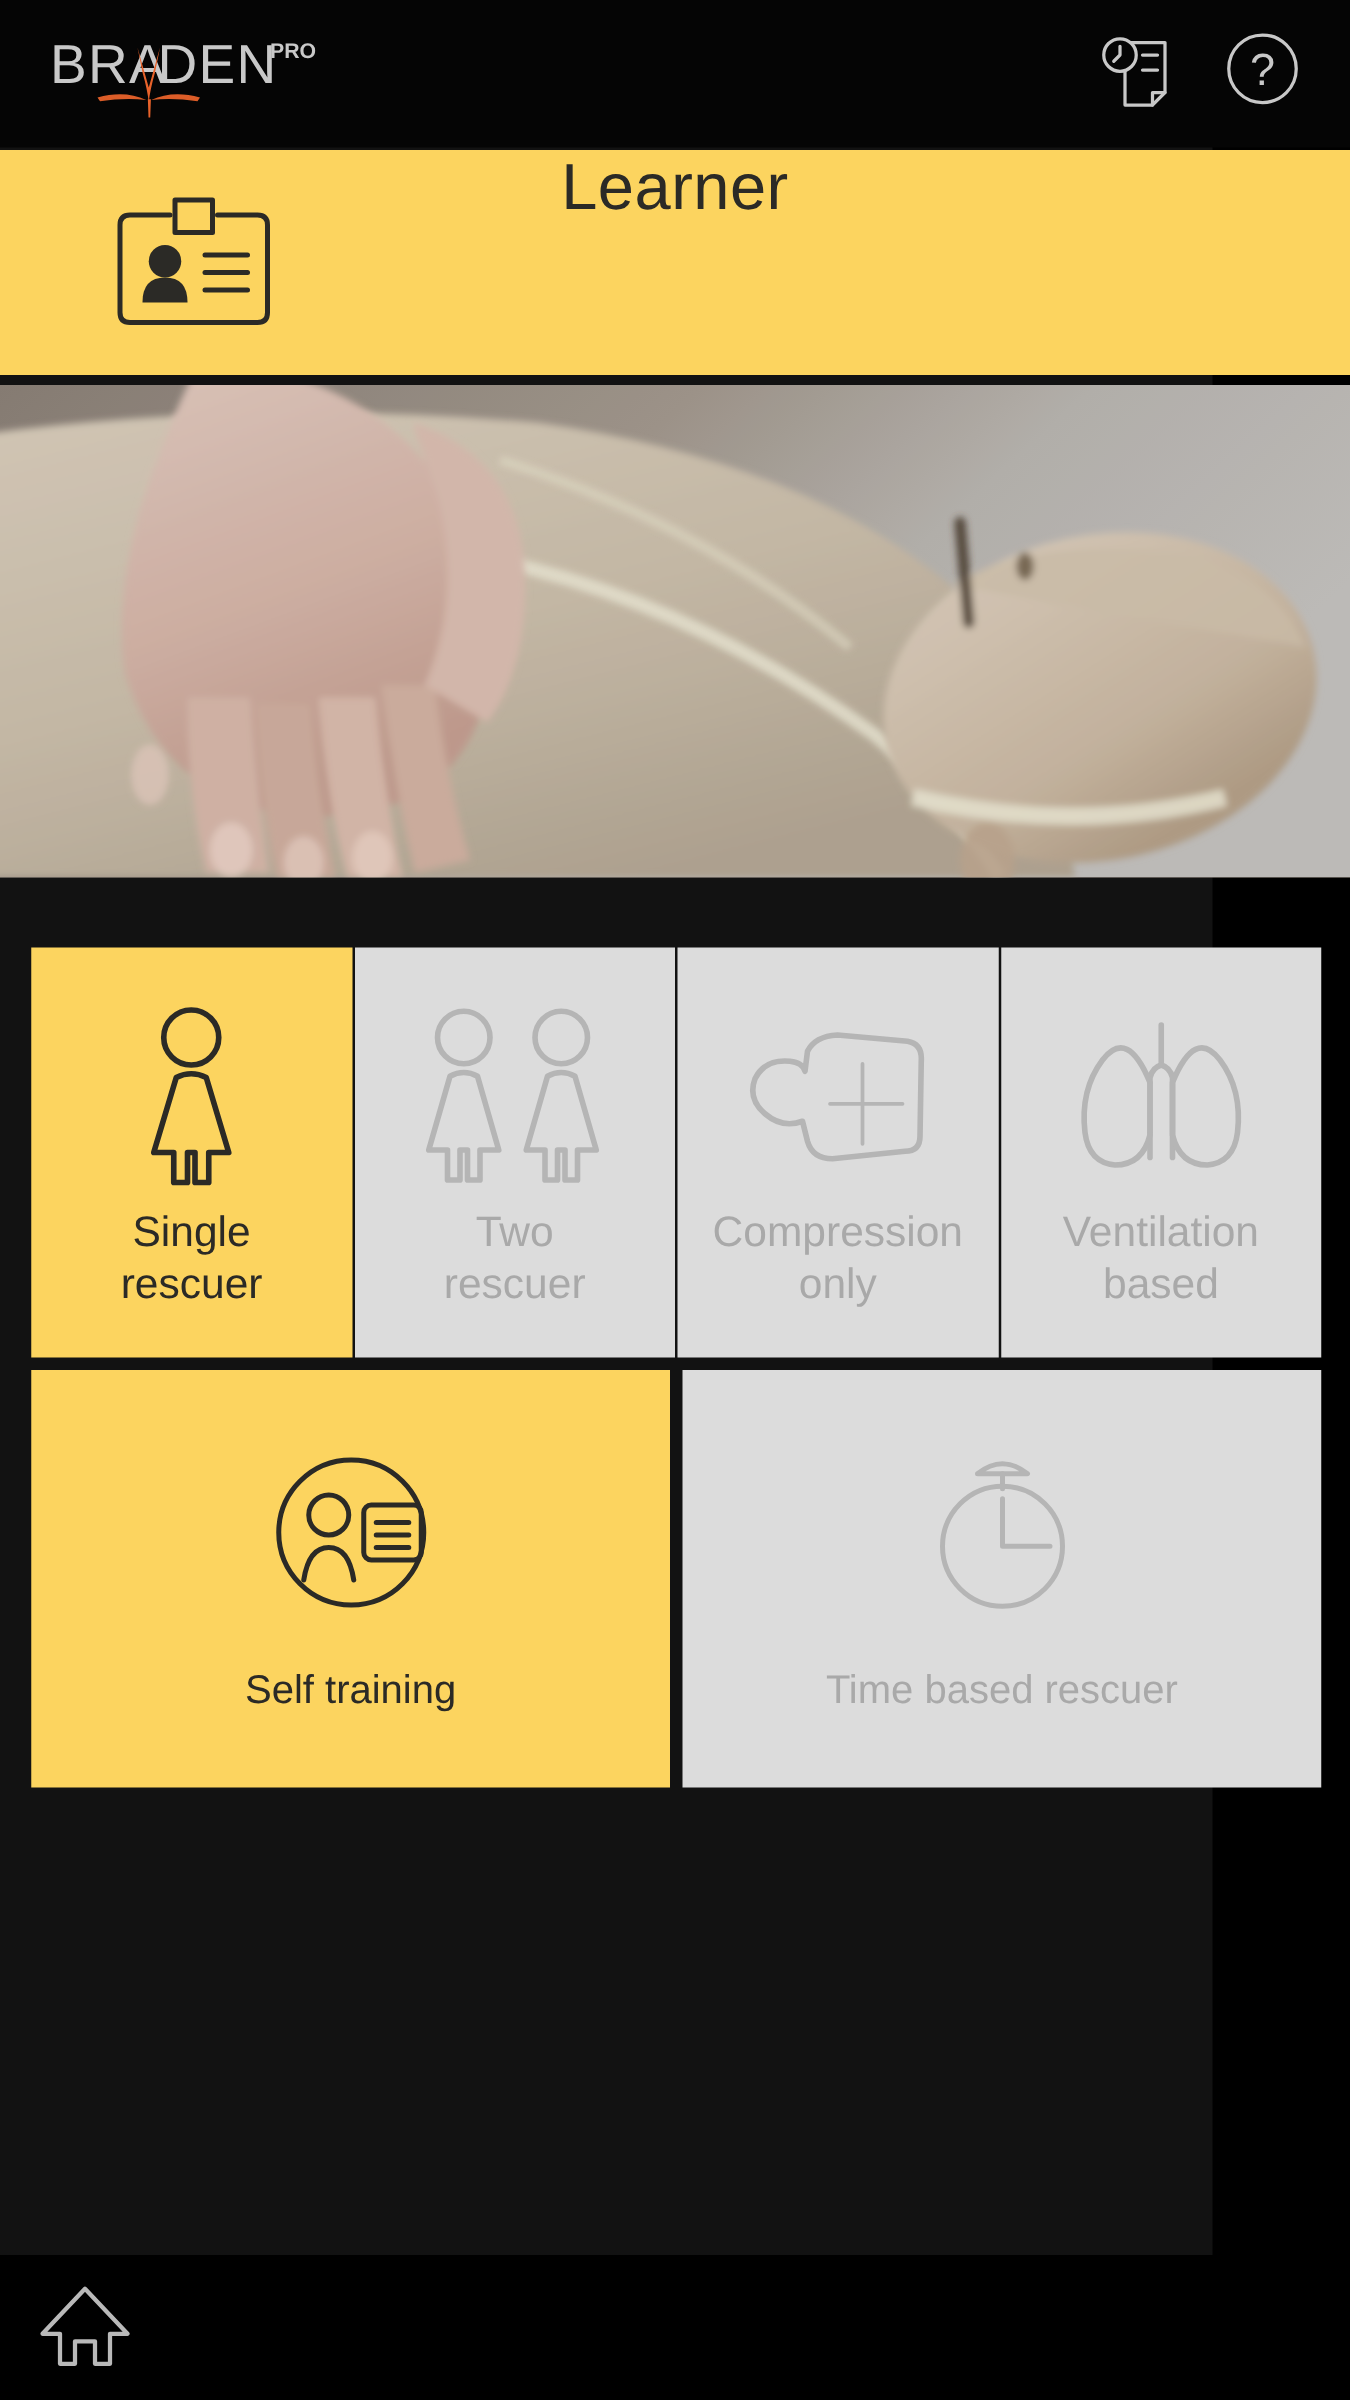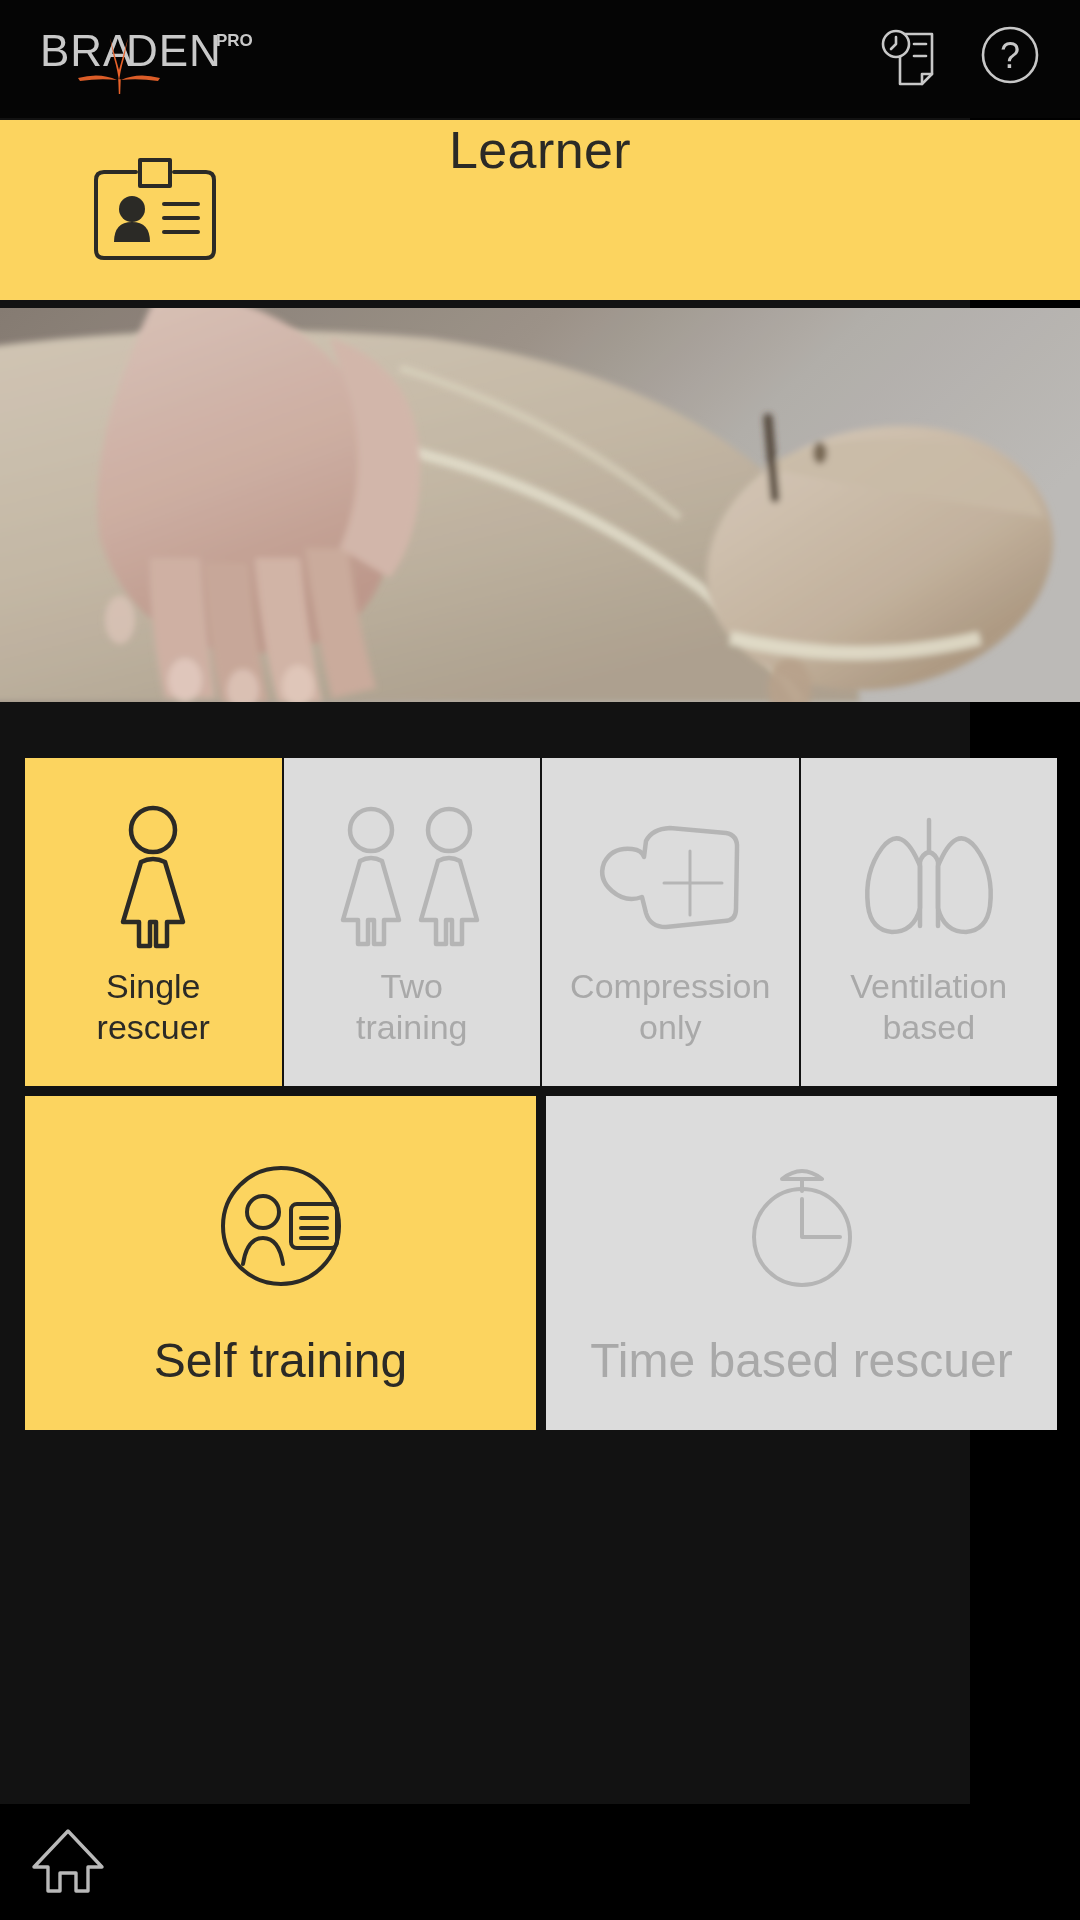--- a/index.html
+++ b/index.html
@@ -81,21 +81,21 @@
   .grid-bottom .tile-icon { height: 160px; }
   .tile-label {
     margin-top: 14px;
     text-align: center;
     font-size: 34px; line-height: 1.22;
     color: #A9A9A9;
     font-weight: 400;
     white-space: pre-line;
   }
   .tile.active .tile-label { color: #2b2a26; }
-  .grid-bottom .tile-label { font-size: 48px; margin-top: 26px; }
+  .grid-bottom .tile-label { font-size: 32px; margin-top: 26px; }
 
   
   .bottomnav {
     position: absolute; left: 0; bottom: 0;
     width: 1080px; height: 116px;
     background: #000;
     display: flex; align-items: center;
   }
   .bottomnav .home-wrap { margin-left: 30px; }
 </style>
@@ -243,21 +243,21 @@
     <div class="tile">
       <div class="tile-icon">
         <svg width="150" height="146" viewBox="0 0 150 146" fill="none" stroke="#B5B5B5" stroke-width="4.5" stroke-linejoin="round" stroke-linecap="round">
           <circle cx="34" cy="26" r="21"></circle>
           <path d="M23 57 Q34 51 45 57 L62 116 H47 V140 H37 V116 H31 V140 H21 V116 H6 Z"></path>
           <circle cx="112" cy="26" r="21"></circle>
           <path d="M101 57 Q112 51 123 57 L140 116 H125 V140 H115 V116 H109 V140 H99 V116 H84 Z"></path>
         </svg>
       </div>
       <div class="tile-label">Two
-training</div>
+rescuer</div>
     </div>
 
     <div class="tile">
       <div class="tile-icon">
         <svg width="168" height="120" viewBox="0 0 168 120" fill="none" stroke="#B5B5B5" stroke-width="4.5" stroke-linejoin="round" stroke-linecap="round">
           <path d="M60 24 Q66 12 84 11 L140 16 Q152 18 151 32 L150 92 Q150 104 138 104
                    L80 110 Q64 110 60 96 L56 80 Q40 86 26 74 Q12 62 18 46 Q26 30 46 32 Q56 33 58 40 Z"></path>
           <path d="M104 34 V98" stroke-width="3"></path>
           <path d="M78 66 H136" stroke-width="3"></path>
         </svg>

